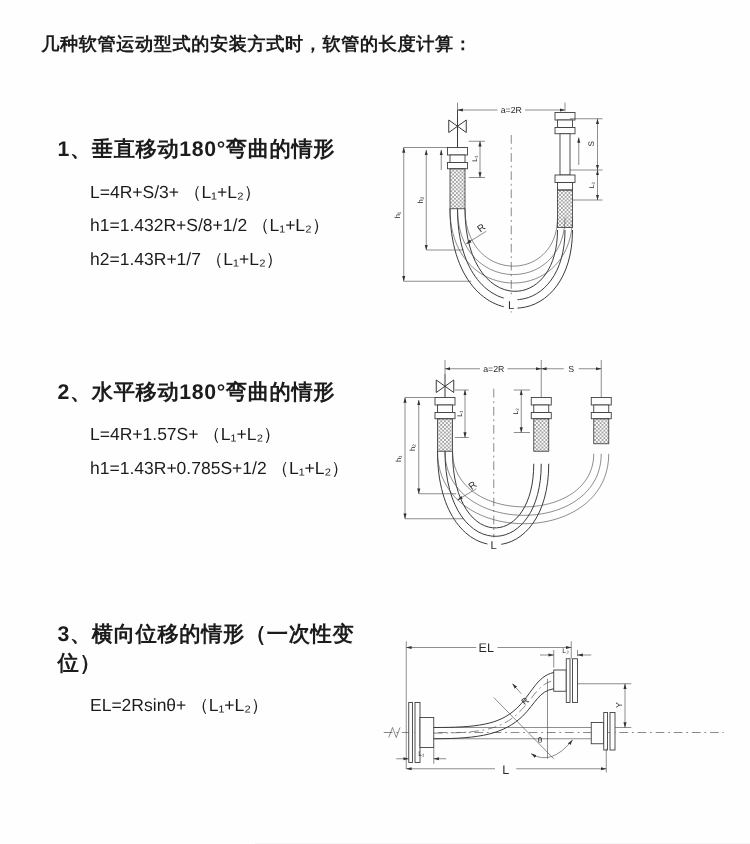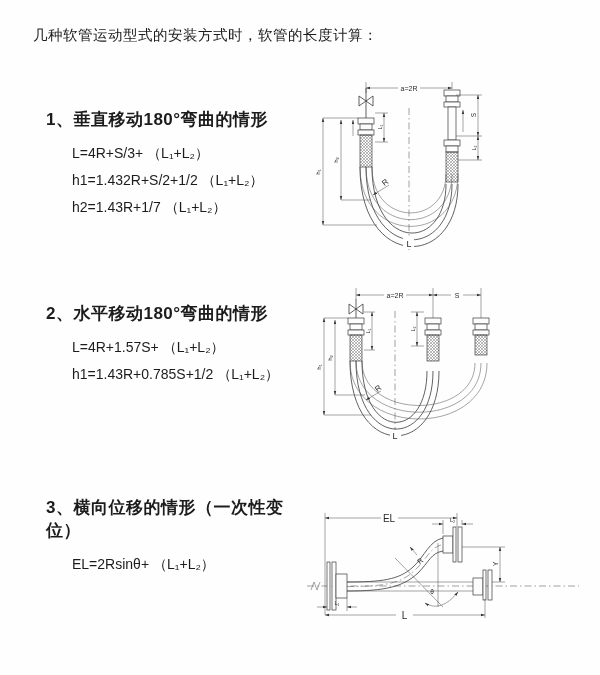--- a/index.html
+++ b/index.html
@@ -1,18 +1,18 @@
 <!DOCTYPE html>
 <html><head>
 <meta charset="utf-8">
 <style>
   html,body{margin:0;padding:0;background:#e8e8e8;}
   #page{position:relative;width:600px;height:675px;background:#fefefe;overflow:hidden;
         font-family:"Liberation Sans","DejaVu Sans",sans-serif;color:#1c1c1c;}
-  .title{position:absolute;left:33px;top:26px;font-size:14.5px;font-weight:400;letter-spacing:.5px;}
+  .title{position:absolute;left:33px;top:26px;font-size:14.5px;font-weight:700;letter-spacing:.5px;}
   .section{position:absolute;left:46px;width:270px;}
   .sec-heading{font-size:17px;font-weight:700;letter-spacing:.5px;margin:0 0 9px 0;}
   .formula{font-size:14px;font-weight:500;line-height:27px;padding-left:26px;white-space:nowrap;}
   #sec1{top:108px;} #sec2{top:302px;} #sec3{top:496px;}
   .diagram{position:absolute;}
   #d1{left:313px;top:78px;} #d2{left:311px;top:283px;} #d3{left:301px;top:501px;}
   svg{display:block;}
   svg text{font-family:"Liberation Sans","DejaVu Sans",sans-serif;fill:#2a2a2a;}
   .ln{stroke:#3a3a3a;stroke-width:.8;fill:none;}
   .thin{stroke:#4a4a4a;stroke-width:.5;fill:none;}
@@ -22,21 +22,21 @@
 </head>
 <body>
 
 <div id="page">
 
   <div class="title">几种软管运动型式的安装方式时，软管的长度计算：</div>
 
   <div class="section" id="sec1">
     <div class="sec-heading">1、垂直移动180°弯曲的情形</div>
     <div class="formula">L=4R+S/3+ （L₁+L₂）</div>
-    <div class="formula">h1=1.432R+S/2+1/2 （L₁+L₂）</div>
+    <div class="formula">h1=1.432R+S/8+1/2 （L₁+L₂）</div>
     <div class="formula">h2=1.43R+1/7 （L₁+L₂）</div>
   </div>
 
   <div class="section" id="sec2">
     <div class="sec-heading">2、水平移动180°弯曲的情形</div>
     <div class="formula">L=4R+1.57S+ （L₁+L₂）</div>
     <div class="formula">h1=1.43R+0.785S+1/2 （L₁+L₂）</div>
   </div>
 
   <div class="section" id="sec3">

